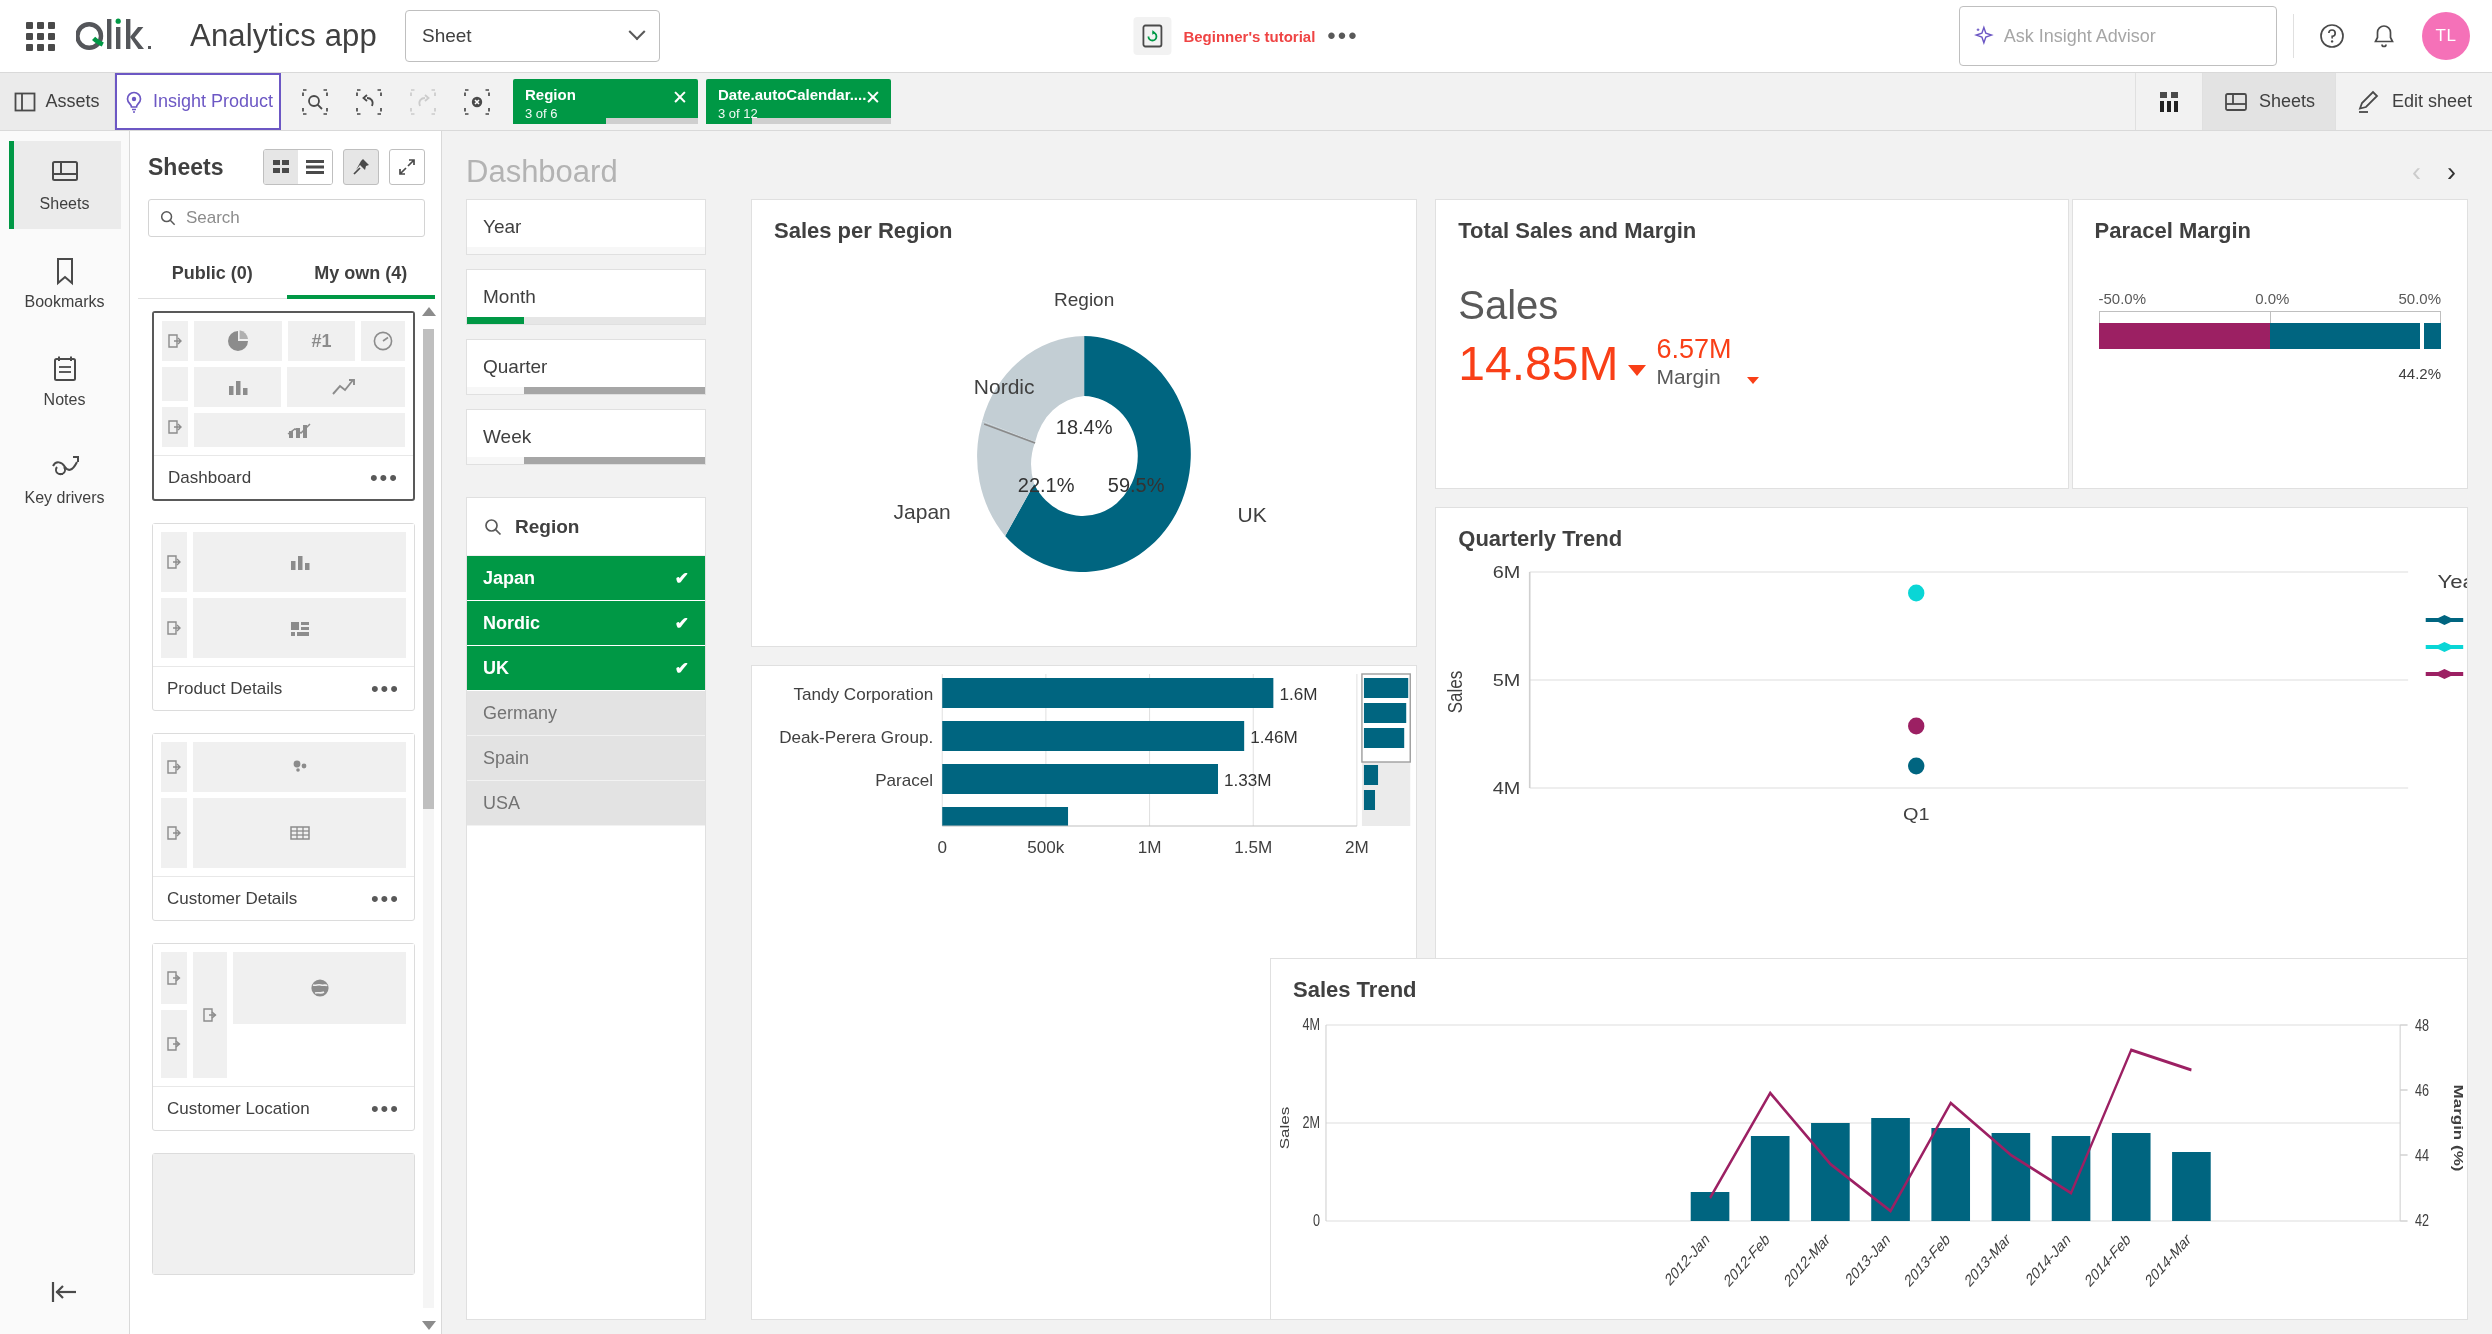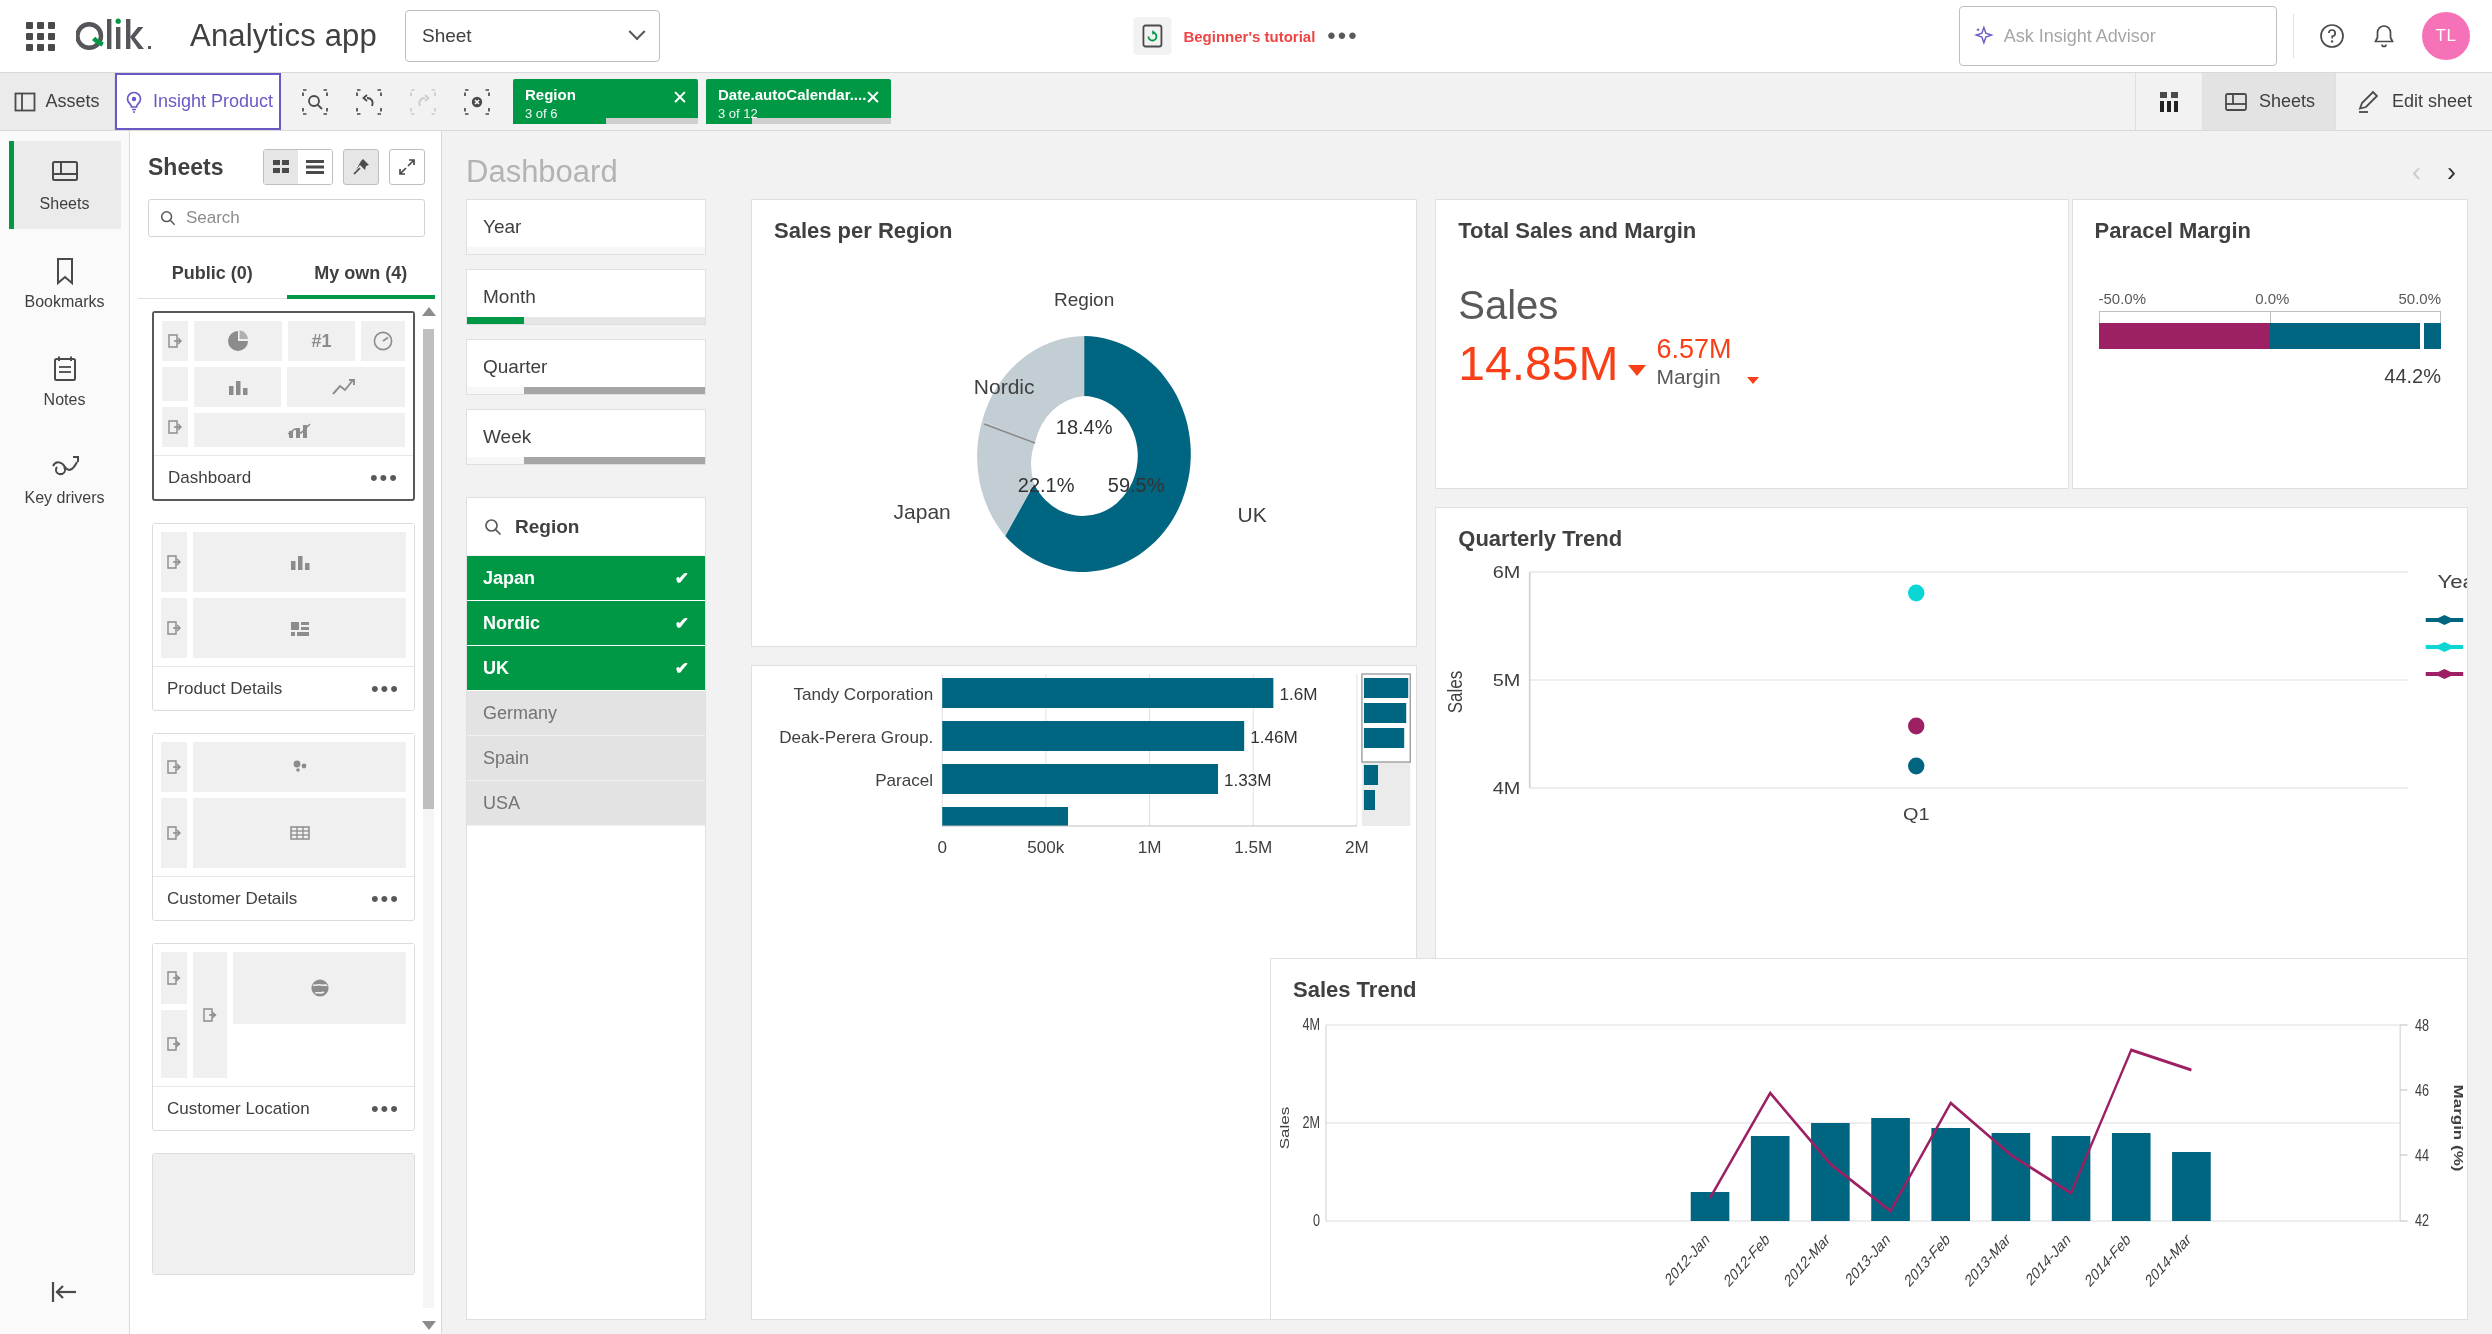--- a/index.html
+++ b/index.html
@@ -194,21 +194,21 @@
   .kpi-sec .v { font-size: 27px; color: #f93f17; line-height: 30px;}
   .kpi-sec .l { font-size: 21px; color: #595959; line-height: 26px;}
   .kpi-dot { width: 0; height: 0; border-left: 6px solid transparent; border-right: 6px solid transparent;
              border-top: 7px solid #f93f17; display:inline-block; margin-left:6px; margin-bottom: 6px;}
 
   .gauge-wrap { padding: 46px 26px 0 26px; }
   .gauge-ticks { display: flex; justify-content: space-between; font-size: 15px; color: #595959; }
   .gauge-axis { height: 12px; border-top: 1px solid #bfbfbf; position: relative; margin-top: 4px;}
   .gauge-axis i { position: absolute; top: 0; width: 1px; height: 11px; background: #bfbfbf; }
   .gauge-bar { height: 26px; display: flex; position: relative; }
-  .gauge-val { text-align: right; font-size: 20px; color: #404040; margin-top: 16px; }
+  .gauge-val { text-align: right; font-size: 15px; color: #404040; margin-top: 16px; }
 
   svg.chart { display: block; }
 </style>
 </head>
 <body>
 
 <div class="app">
 
   <div class="topbar">
     <div class="waffle">

